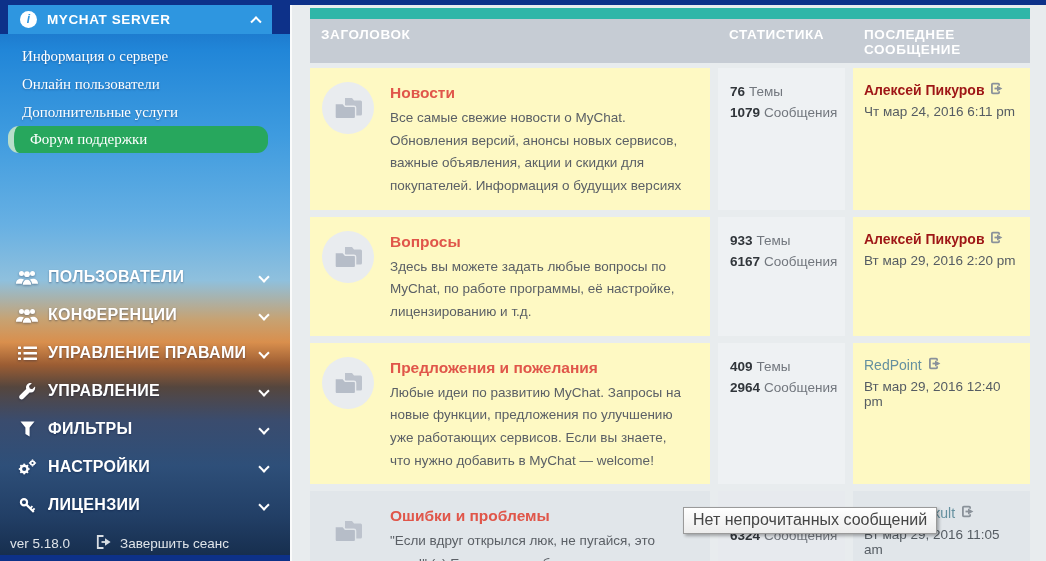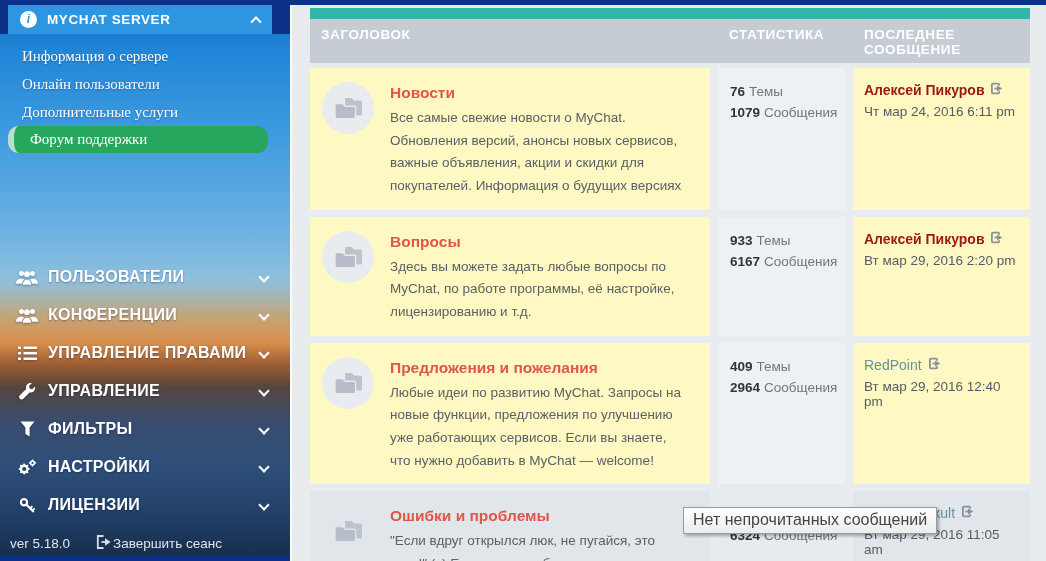--- a/index.html
+++ b/index.html
@@ -34,21 +34,21 @@
 
   .sb-sections { position:absolute; top:258px; left:0; width:290px; }
   .sb-section { height:38px; display:flex; align-items:center; padding:0 22px 0 14px;
     color:#fff; cursor:pointer; text-shadow:0 1px 2px rgba(0,20,60,.4); }
   .sb-icon { width:26px; display:flex; justify-content:center; margin-right:8px; filter:drop-shadow(0 1px 1px rgba(0,20,60,.35)); }
   .sb-section-label { flex:1; font-size:16px; font-weight:700; letter-spacing:.3px; }
 
   .sb-footer { position:absolute; bottom:6px; left:0; width:253px; height:24px; display:flex;
     align-items:center; padding:0 10px; color:#dfe4e9; font-size:13.5px; }
   .sb-version { margin-right:26px; }
-  .sb-logout { display:flex; align-items:center; cursor:pointer; color:#dfe4e9; text-decoration:none; }
+  .sb-logout { display:flex; align-items:center; gap:7px; cursor:pointer; color:#dfe4e9; text-decoration:none; }
   .sb-bottomstrip { position:absolute; bottom:0; left:0; width:290px; height:6px; background:#0d3189; }
 
   
   .content { position:absolute; top:0; left:290px; width:756px; height:561px;
     background:#e8ecee; border-left:2px solid #fafbfb; padding:8px 16px 0 18px; }
   .teal-bar { width:720px; height:11px; background:#2fb6a8; }
   .f-header { width:720px; background:#c6ccd4; min-height:43px; padding:8px 0 6px;
     display:grid; grid-template-columns:400px 127px 177px; column-gap:8px; margin-bottom:5px; }
   .f-header > div { color:#fff; font-size:13.5px; font-weight:700; letter-spacing:.6px;
     padding-left:11px; line-height:15px; }

